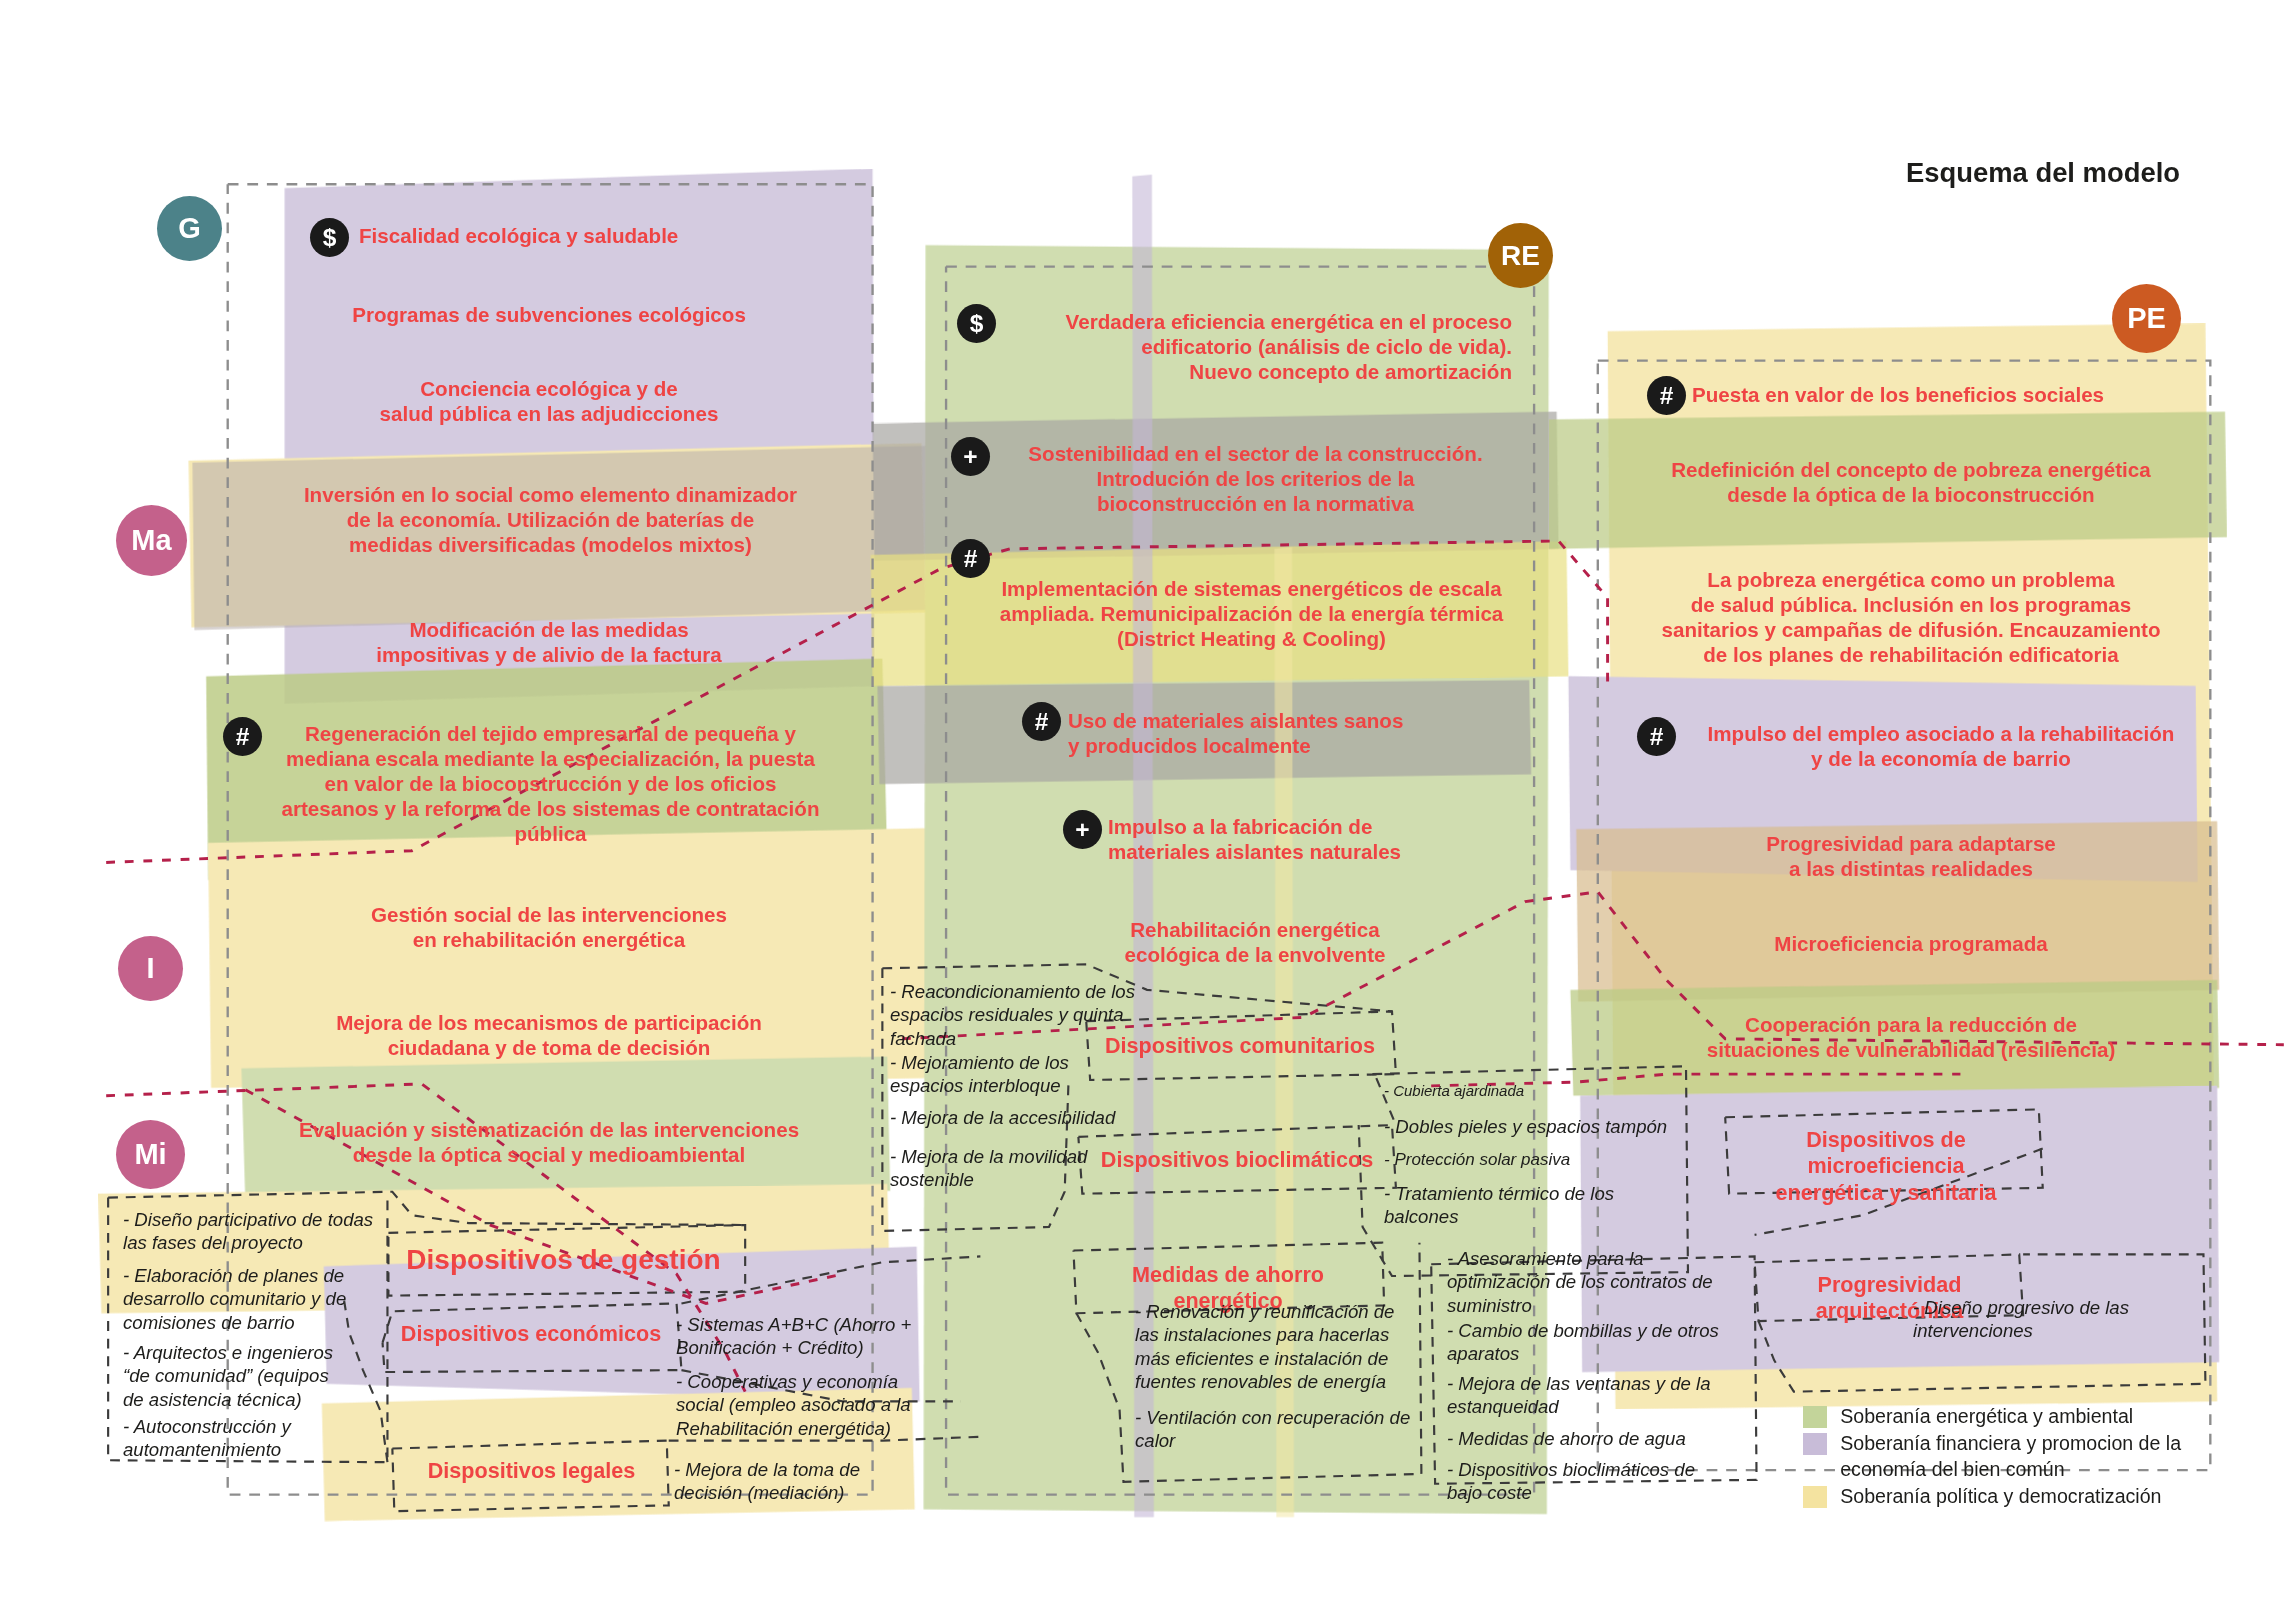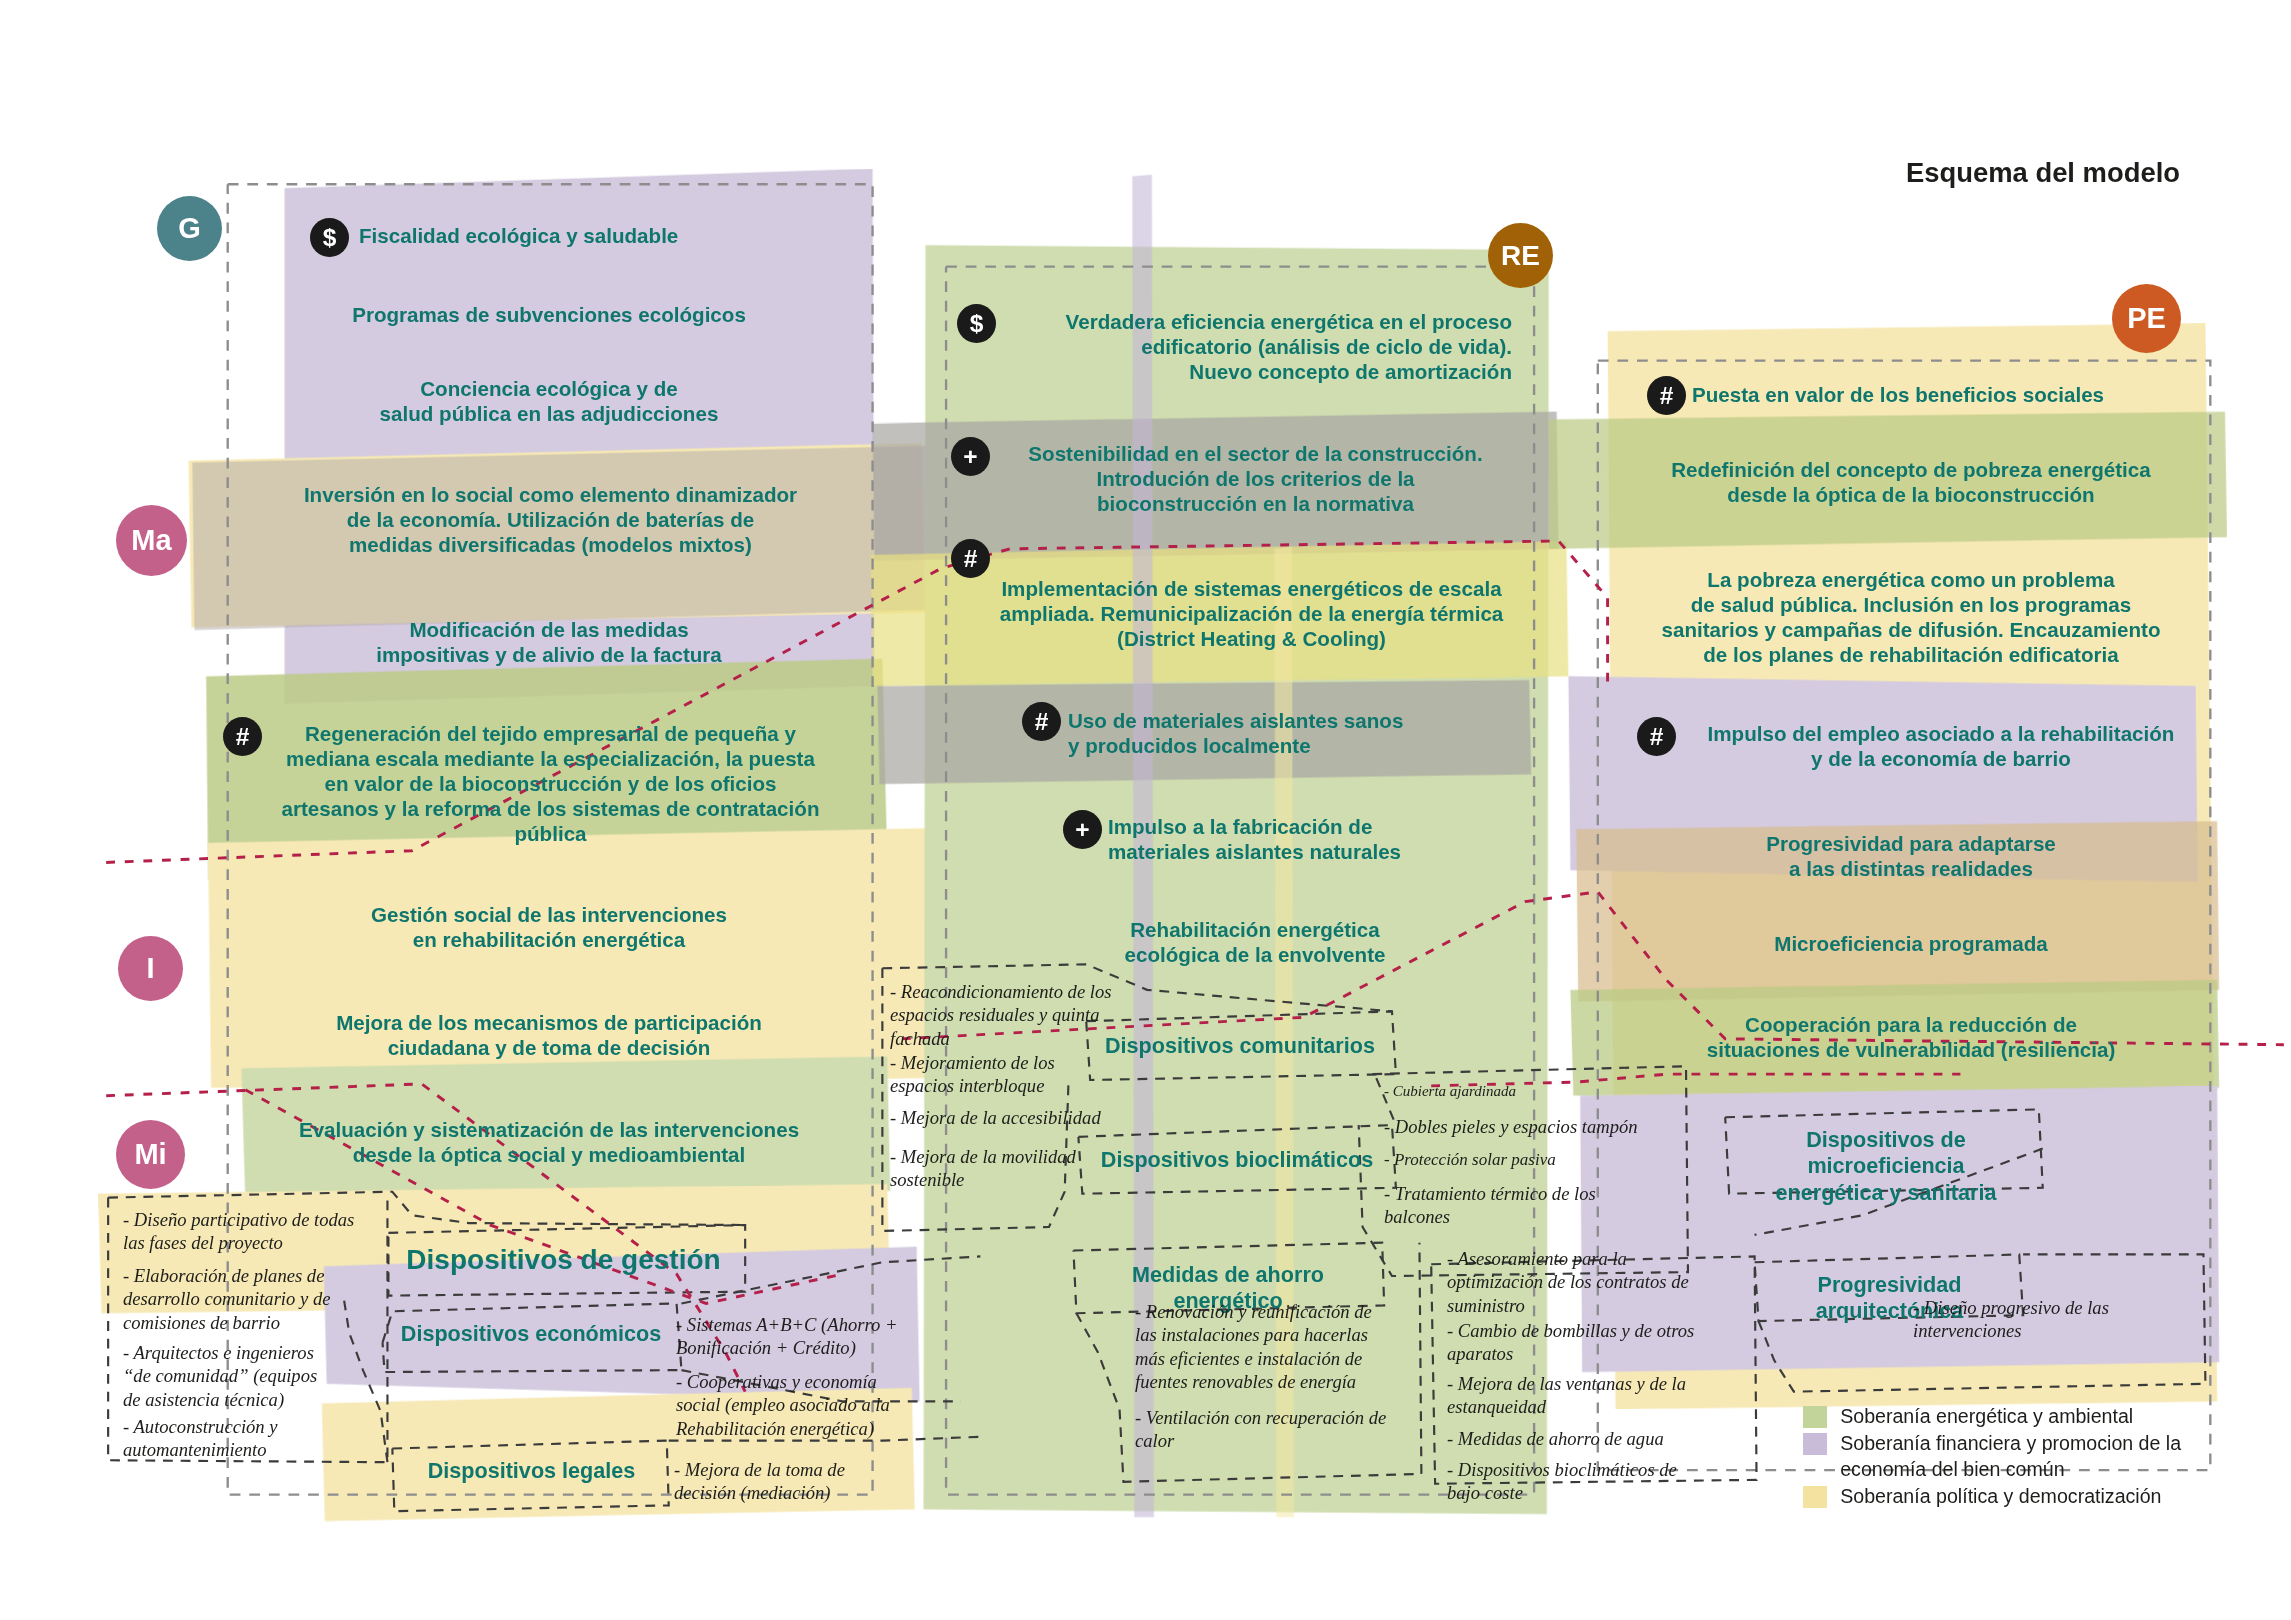--- a/index.html
+++ b/index.html
@@ -1,23 +1,23 @@
 <!DOCTYPE html>
 <html><head>
 <meta charset="utf-8">
 <style>
   html,body{margin:0;padding:0;background:#ffffff;}
   body{width:2292px;height:1620px;position:relative;overflow:hidden;
        font-family:"Liberation Sans","DejaVu Sans",sans-serif;color:#1d1d1b;}
   #stage{position:absolute;left:0;top:0;width:2292px;height:1620px;}
   #svg-layer{position:absolute;left:0;top:0;width:2292px;height:1620px;}
   .txt{position:absolute;font-weight:bold;text-align:center;line-height:1.22;
-       color:#0f766e;z-index:40;}
+       color:#ef4444;z-index:40;}
   .ital{position:absolute;font-style:italic;font-weight:normal;text-align:left;
-        line-height:1.26;color:#1d1d1b;z-index:40;font-family:Liberation Serif, serif;}
+        line-height:1.26;color:#1d1d1b;z-index:40;}
   .badge{position:absolute;border-radius:50%;display:flex;align-items:center;
          justify-content:center;color:#fff;font-weight:bold;z-index:60;}
   .pill{position:absolute;width:39px;height:39px;border-radius:50%;background:#1a1a1a;
         display:flex;align-items:center;justify-content:center;color:#fff;
         font-weight:bold;font-size:24.5px;z-index:55;}
   .title{position:absolute;font-weight:bold;font-size:27.4px;color:#1d1d1b;z-index:60;}
   .legend{position:absolute;z-index:60;font-size:19.6px;line-height:1.3;}
   .legend-row{display:flex;align-items:flex-start;margin-bottom:2px;}
   .sw{width:23.5px;height:21.6px;flex:0 0 23.5px;margin-right:13.7px;margin-top:2px;}
   .legend-lbl{max-width:412px;}

